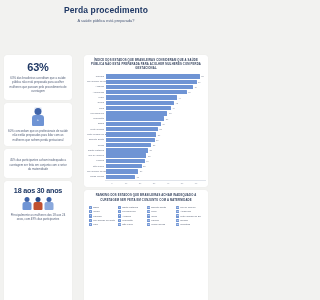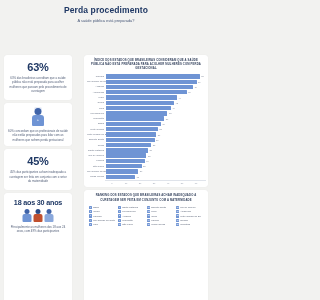--- a/index.html
+++ b/index.html
@@ -159,21 +159,20 @@
         <div class="nurse">
           <div class="cap"></div>
             <div class="head"></div>
           <div class="torso"></div>
             <div class="cross">+</div>
         </div>
         <div class="blurb">60% concordam que os profissionais de saúde não estão preparados para lidar com as mulheres que sofrem perda gestacional</div>
       </div>
 
       <div class="card" style="flex:0 0 auto;padding:6px 4px;">
-        <div class="bignum">45%</div>
         <div class="blurb">45% das participantes acham inadequado a curetagem ser feita em conjunto com o setor da maternidade</div>
       </div>
 
       <div class="card" style="flex:1 1 auto;padding:5px 4px;">
         <div class="bignum sm">18 aos 30 anos</div>
         <div class="icon-row">
           <div class="person">
               <div class="head"></div>
               <div class="body-s"></div>
             </div>

